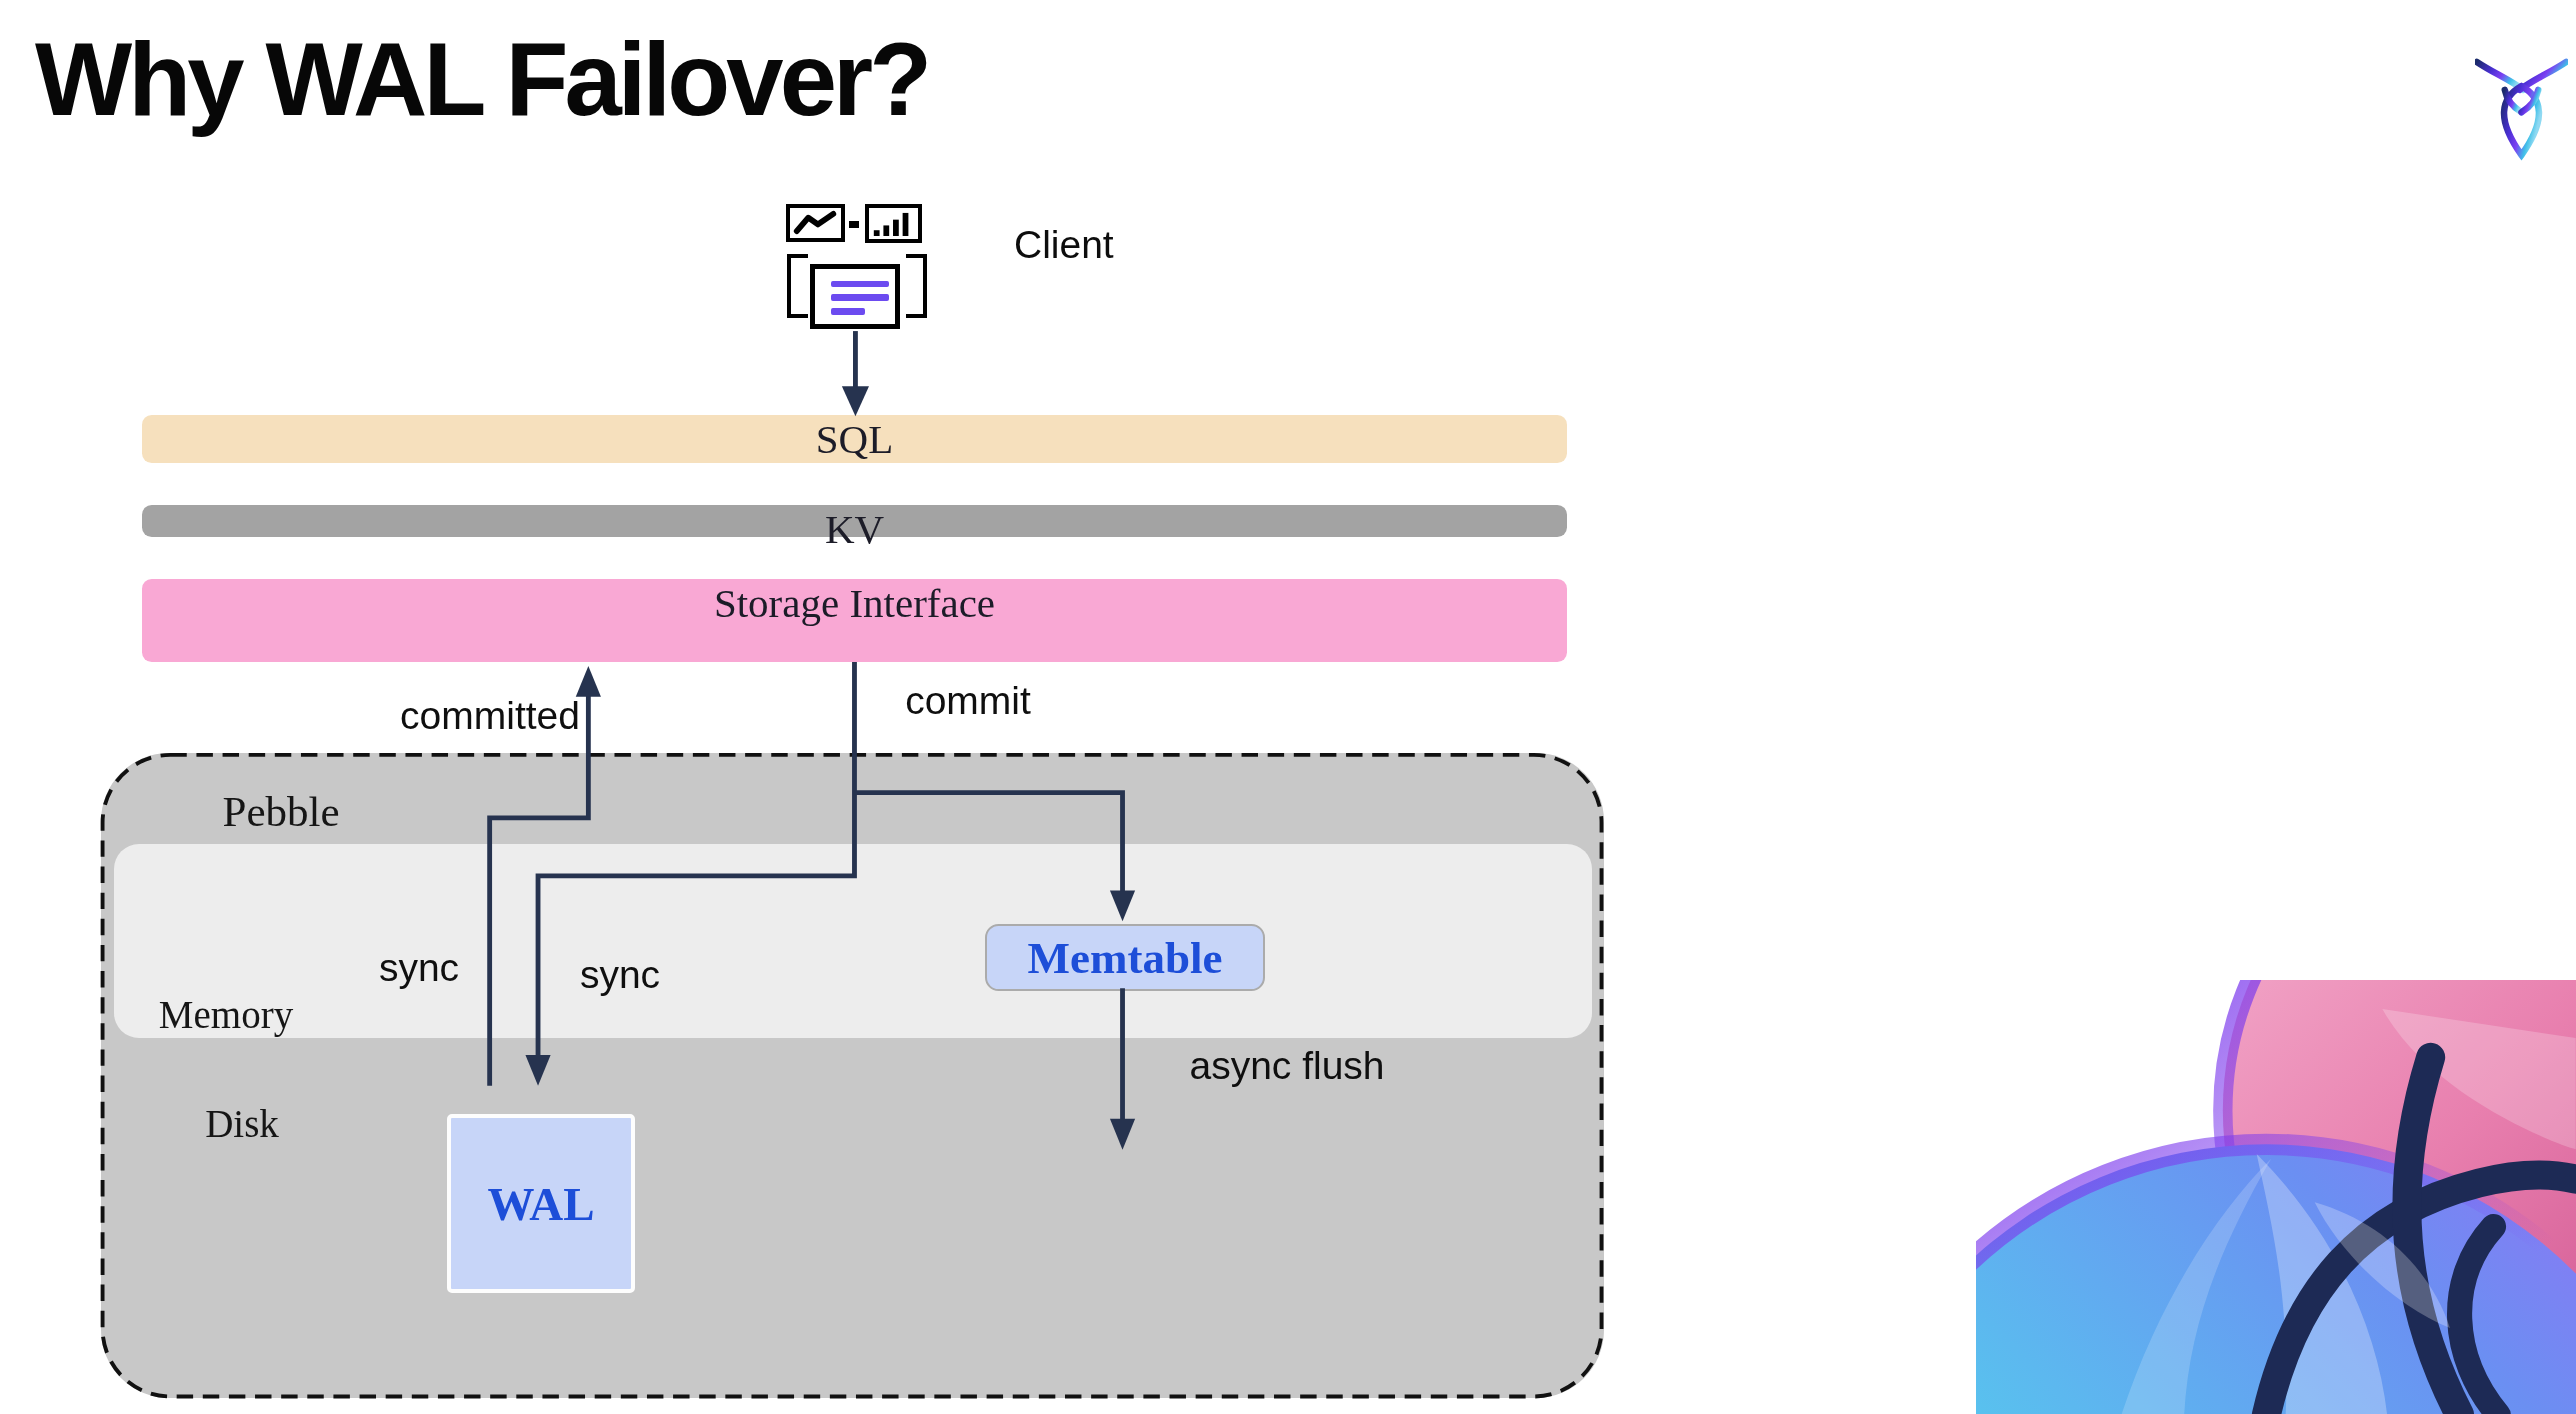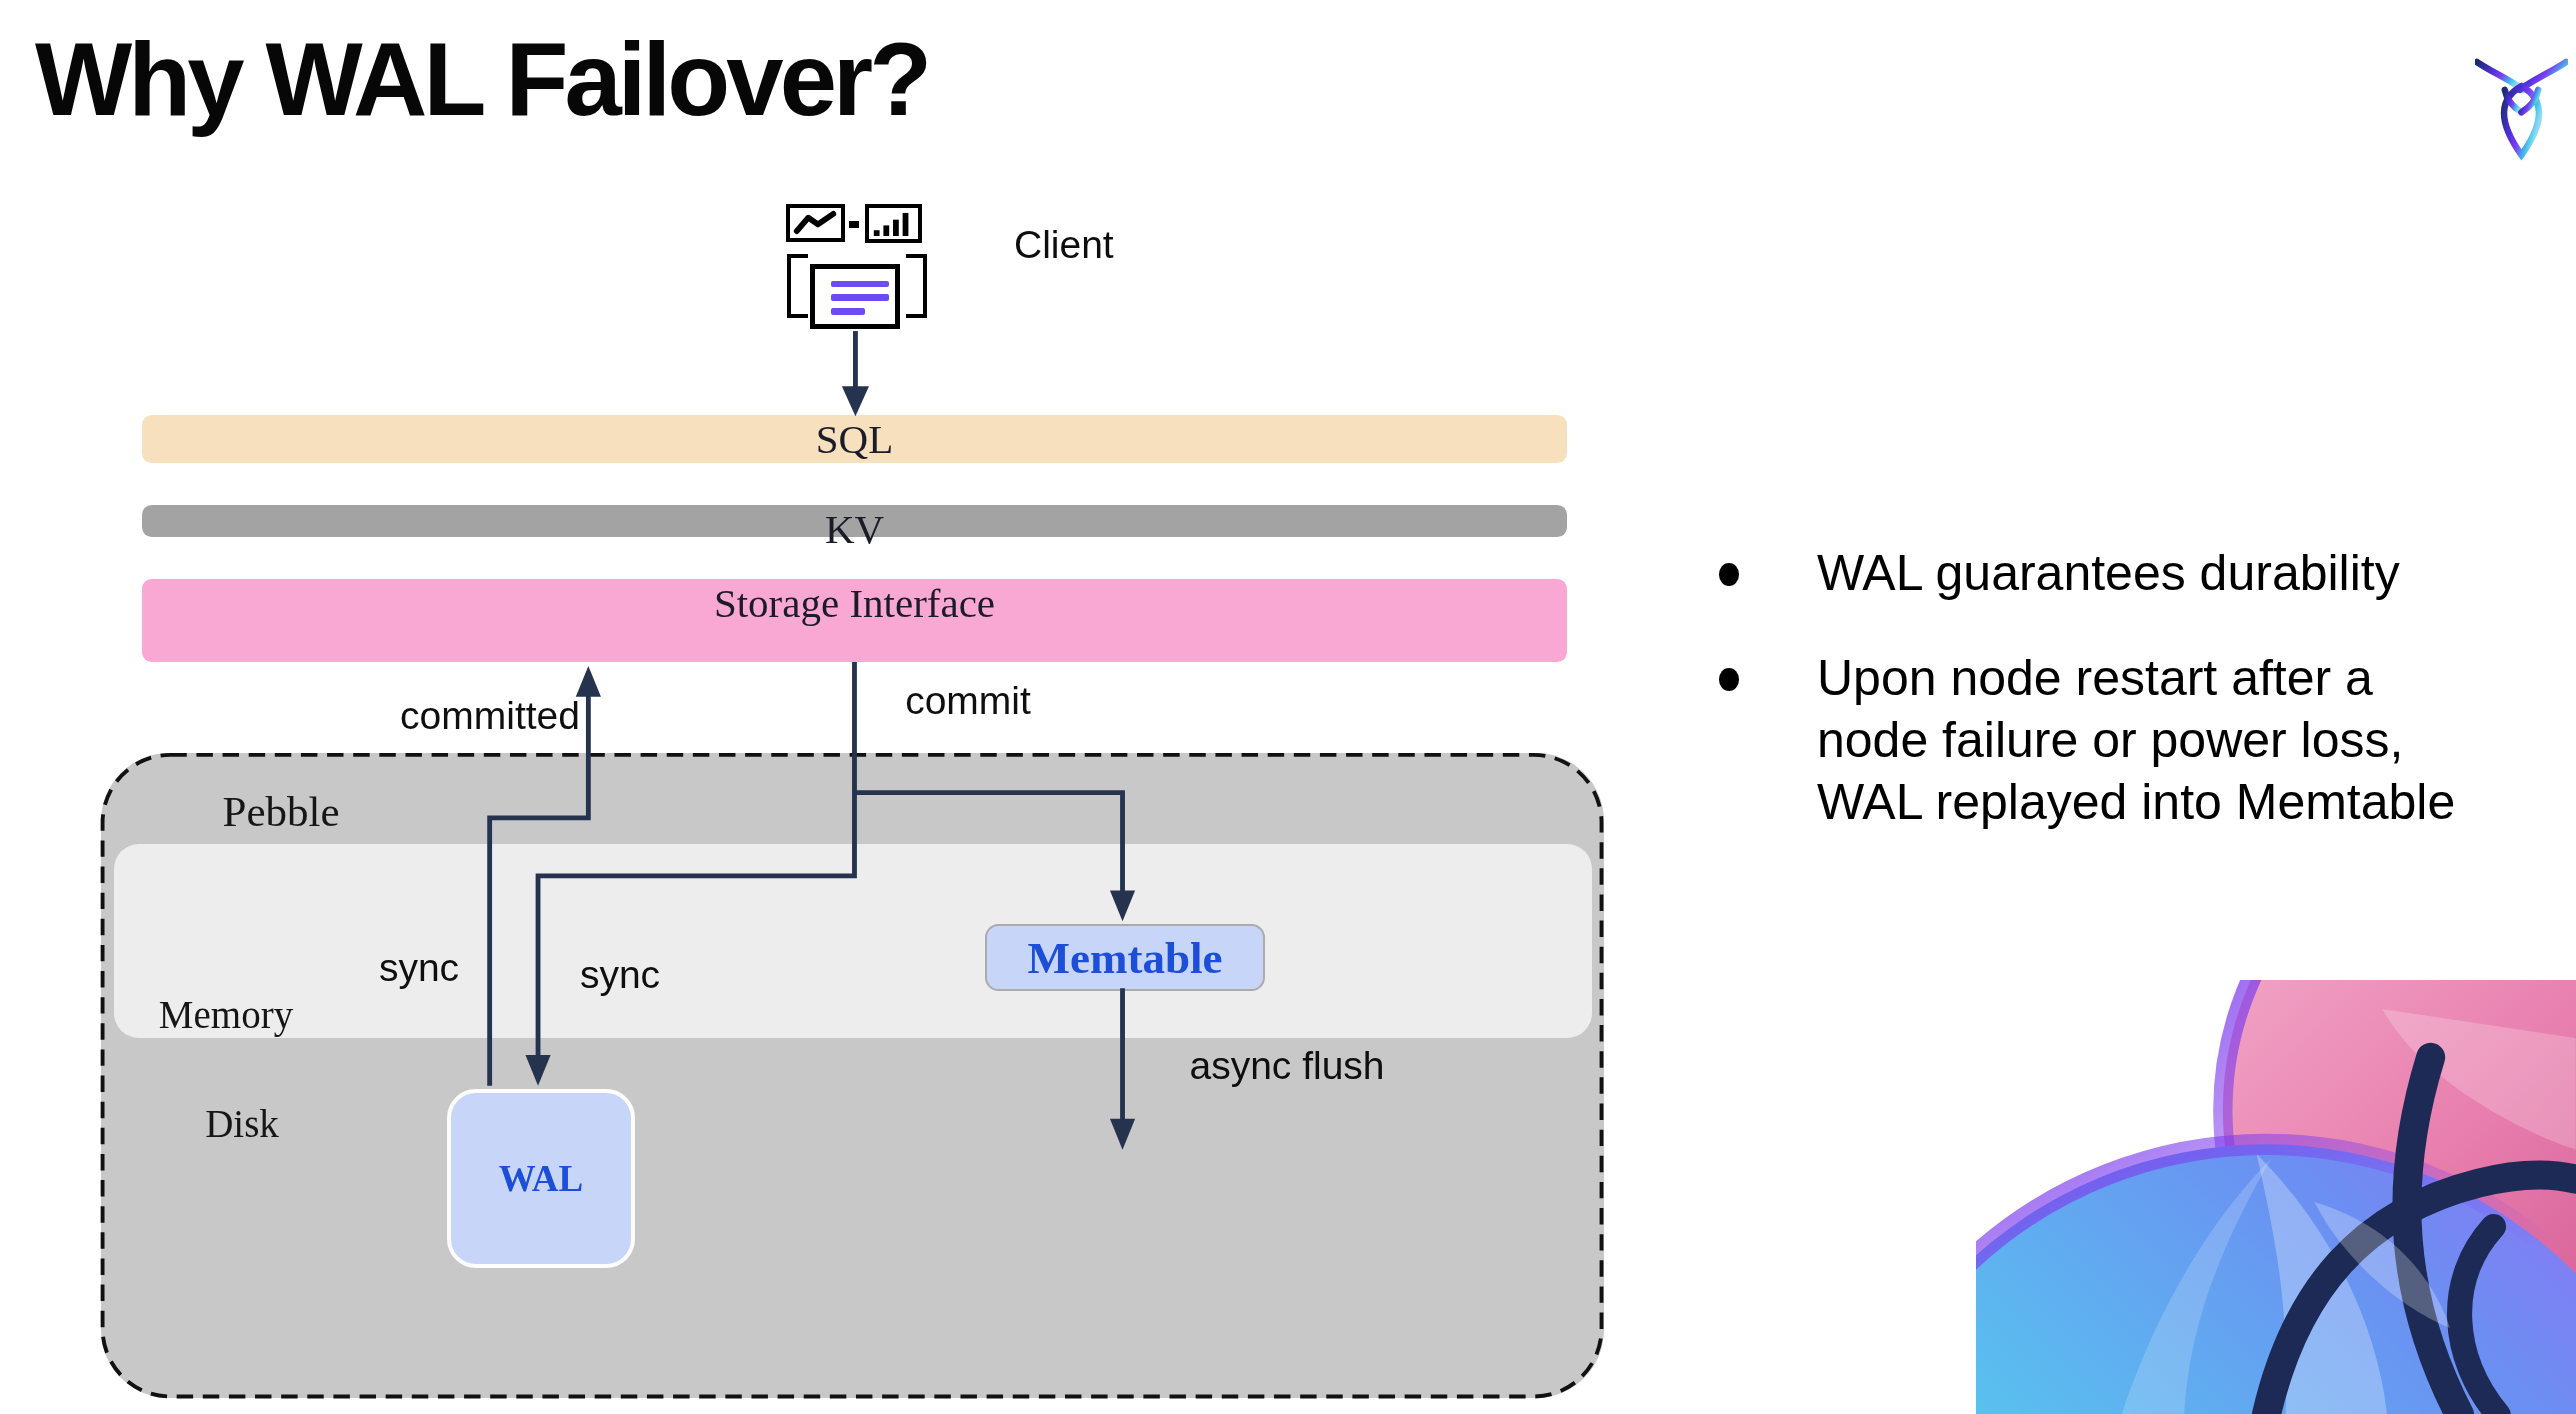--- a/index.html
+++ b/index.html
@@ -38,21 +38,21 @@
            background:#EDEDED;border-radius:25px;}
   .srf{position:absolute;font-family:"Liberation Serif",serif;color:#161616;
        transform:translate(-50%,-50%);white-space:nowrap;}
   .lbl-pebble{left:281px;top:811px;font-size:43px;}
   .lbl-memory{left:226px;top:1014px;font-size:39px;}
   .lbl-disk{left:242px;top:1123px;font-size:39px;}
 
   
   .node{position:absolute;background:#C7D5F8;display:flex;align-items:center;justify-content:center;
         font-family:"Liberation Serif",serif;font-weight:bold;color:#1d4ed8;}
-  .node-wal{left:447px;top:1089px;width:180px;height:171px;border:4.8px solid #fdfdfd;border-radius:29px;font-size:37px;}
+  .node-wal{left:447px;top:1114px;width:180px;height:171px;border:4.8px solid #fdfdfd;border-radius:5px;font-size:47px;}
   .node-memtable{left:985px;top:924px;width:276px;height:63px;border:2.9px solid #ABABAB;border-radius:13.5px;font-size:45px;}
   .node-sstable{left:989px;top:1152px;width:272px;height:167px;border:4.8px solid #fdfdfd;border-radius:29px;font-size:45px;}
 
   
   .elbl{position:absolute;font-size:39px;color:#0f0f0f;transform:translate(-50%,-50%);white-space:nowrap;}
   .elbl-committed{left:490px;top:716px;}
   .elbl-commit{left:968px;top:701px;}
   .elbl-sync1{left:419px;top:968px;}
   .elbl-sync2{left:620px;top:975px;}
   .elbl-async{left:1287px;top:1066px;}
@@ -209,21 +209,15 @@
     </g>
     <g fill="#26334F">
       <polygon points="884,430 870,399 898,399"></polygon>
       <polygon points="556,1122 543,1090 569,1090"></polygon>
       <polygon points="1160,952 1147,920 1173,920"></polygon>
       <polygon points="608,688 595,720 621,720"></polygon>
       <polygon points="1160,1188 1147,1156 1173,1156"></polygon>
     </g>
   </svg>
 
-  <div class="bullets">
-    <div class="bullet">WAL guarantees durability</div>
-    <div class="bullet">Upon node restart after a
-node failure or power loss,
-WAL replayed into Memtable</div>
-  </div>
 
 </div>
 
 
 </body></html>

